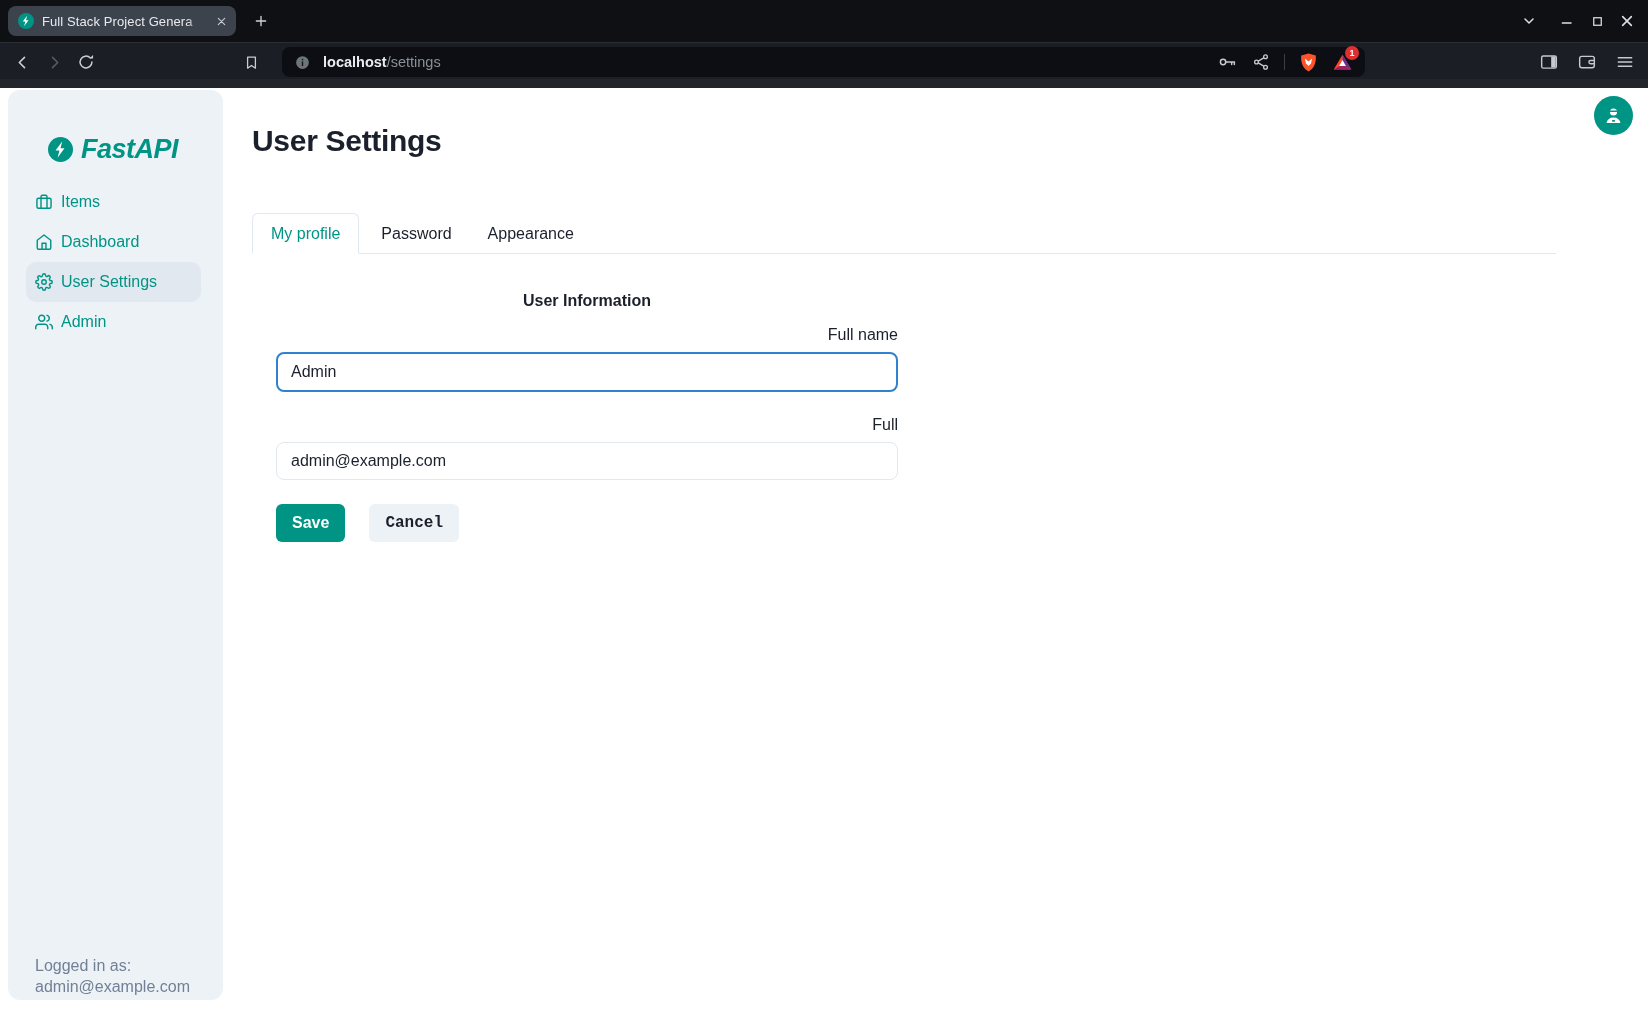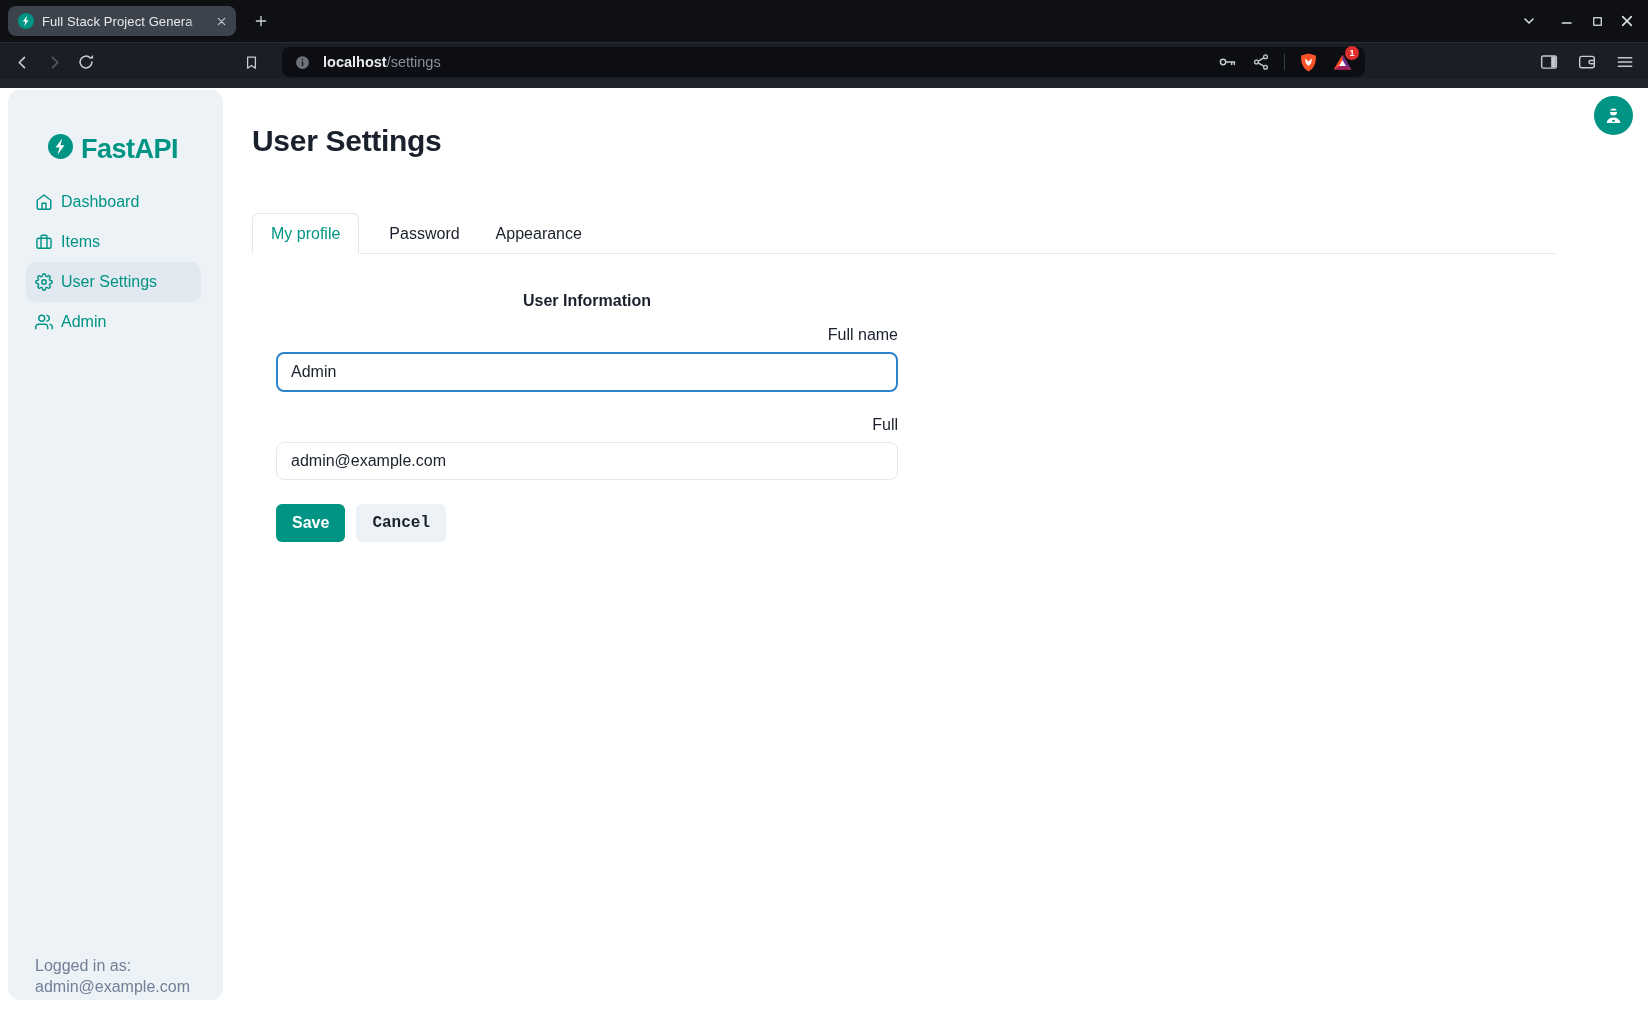--- a/index.html
+++ b/index.html
@@ -51,21 +51,21 @@
     text-align:center; padding:0 3px; }
   .toolbar-right { position:absolute; right:10px; top:6px; display:flex; gap:12px; }
   .toolbar-right .act { width:26px; height:26px; display:flex; align-items:center; justify-content:center;
     color:#c6cacf; }
 
   
   .page { position:absolute; top:88px; left:0; width:1648px; height:937px; background:#fff; }
 
   .sidebar { position:absolute; left:8px; top:2px; width:215px; height:910px;
     background:var(--sidebar-bg,#edf2f7); border-radius:12px; }
-  .logo { position:absolute; left:40px; top:44px; display:flex; gap:8px; }
+  .logo { position:absolute; left:40px; top:44px; display:flex; align-items:center; gap:8px;font-style:italic; }
   .logo-mark { width:25px; height:25px; }
   .logo-text { font-size:27px; font-weight:700; color:var(--brand-teal,#009485); letter-spacing:-.5px; }
   .nav { position:absolute; left:0; top:92px; right:0; }
   .nav-item { height:40px; margin:0 22px 0 18px; padding-left:9px; border-radius:10px;
     display:flex; align-items:center; gap:8px; color:var(--brand-teal,#009485); font-size:16px; cursor:pointer; }
   .nav-item.active { background:var(--active-item-bg,#e2e8f0); }
   .nav-ic { width:18px; height:18px; flex:0 0 18px; }
   .side-footer { position:absolute; left:27px; bottom:3px; font-size:16px; line-height:21px;
     color:var(--muted-text,#718096); }
 
@@ -74,30 +74,30 @@
 
   .heading { position:absolute; left:252px; top:36px; font-size:30px; font-weight:700;
     color:var(--heading,#1a202c); letter-spacing:-.3px; }
 
   .tablist { position:absolute; left:252px; top:125px; width:1304px; height:41px; display:flex; }
   .tablist::after { content:""; position:absolute; left:0; right:0; bottom:0; height:1px;
     background:var(--border-gray,#e2e8f0); }
   .tab-item { height:41px; line-height:41px; padding:0 18px; font-size:16px; color:var(--heading,#1a202c);
     position:relative; z-index:1; cursor:pointer; }
   .tab-item.active { background:#fff; border:1px solid var(--border-gray,#e2e8f0); border-bottom-color:#fff;
-    border-radius:6px 6px 0 0; color:var(--brand-teal,#009485); line-height:39px; margin-right:12px; }
+    border-radius:6px 6px 0 0; color:var(--brand-teal,#009485); line-height:39px; margin-right:4px; }
 
   .panel { position:absolute; left:276px; top:204px; width:622px; }
   .section-title { font-size:16px; font-weight:700; color:var(--heading,#1a202c); margin-bottom:16px;text-align:center; }
   .field-label { display:block; font-size:16px; color:var(--heading,#1a202c); margin-bottom:8px;text-align:right; }
   .input { display:block; width:622px; height:38px; border:1px solid var(--border-gray,#e2e8f0);
     border-radius:8px; font-size:16px; color:var(--heading,#1a202c); padding:0 14px; margin-bottom:24px;
     background:#fff; outline:none; }
   .input.focused { height:40px; border:2px solid var(--focus-blue,#3182ce); padding:0 13px; }
-  .btn-row { display:flex; gap:11px; margin-top:16px; }
+  .btn-row { display:flex; gap:24px; margin-top:16px; }
   .btn { height:38px; border-radius:6px; font-size:16px; font-weight:700; padding:0 16px; }
   .btn-save { background:var(--brand-teal,#009485); color:#fff; }
   .btn-cancel { background:#edf2f7; color:var(--heading,#1a202c);font-family:Liberation Mono, monospace; }
 </style>
 </head>
 <body>
 
 <div class="browser">
   <div class="tabstrip">
     <div class="tab">
@@ -244,34 +244,34 @@
             <circle cx="12" cy="12" r="12" class="teal-fill"></circle>
             <path d="M13.6 4.2 7.2 12.9h3.8l-1.8 6.9 6.6-8.9h-3.8z" fill="#fff"></path>
           </svg>
       </span>
       <span class="logo-text">FastAPI</span>
     </div>
     <nav class="nav">
       <div class="nav-item">
         <span class="nav-ic">
           <svg viewBox="0 0 24 24" width="18" height="18" stroke="currentColor" stroke-width="1.9" stroke-linecap="round" stroke-linejoin="round">
-              <path d="M3 9.6 12 2.6l9 7V20a1.6 1.6 0 0 1-1.6 1.6H4.6A1.6 1.6 0 0 1 3 20z" fill="none"></path>
-              <path d="M9.4 21.6v-8h5.2v8" fill="none"></path>
+              <rect x="2.6" y="7" width="18.8" height="13.4" rx="2" fill="none"></rect>
+              <path d="M16 20.4V5a2 2 0 0 0-2-2h-4a2 2 0 0 0-2 2v15.4" fill="none"></path>
             </svg>
         </span>
-        <span>Dashboard</span>
+        <span>Items</span>
       </div>
       <div class="nav-item">
         <span class="nav-ic">
           <svg viewBox="0 0 24 24" width="18" height="18" stroke="currentColor" stroke-width="1.9" stroke-linecap="round" stroke-linejoin="round">
-              <rect x="2.6" y="7" width="18.8" height="13.4" rx="2" fill="none"></rect>
-              <path d="M16 20.4V5a2 2 0 0 0-2-2h-4a2 2 0 0 0-2 2v15.4" fill="none"></path>
+              <path d="M3 9.6 12 2.6l9 7V20a1.6 1.6 0 0 1-1.6 1.6H4.6A1.6 1.6 0 0 1 3 20z" fill="none"></path>
+              <path d="M9.4 21.6v-8h5.2v8" fill="none"></path>
             </svg>
         </span>
-        <span>Items</span>
+        <span>Dashboard</span>
       </div>
       <div class="nav-item active">
         <span class="nav-ic">
           <svg viewBox="0 0 24 24" width="18" height="18" stroke="currentColor" stroke-width="1.9" stroke-linecap="round" stroke-linejoin="round">
               <circle cx="12" cy="12" r="3" fill="none"></circle>
               <path d="M19.4 15a1.65 1.65 0 0 0 .33 1.82l.06.06a2 2 0 0 1-2.83 2.83l-.06-.06a1.65 1.65 0 0 0-1.82-.33 1.65 1.65 0 0 0-1 1.51V21a2 2 0 0 1-4 0v-.09a1.65 1.65 0 0 0-1-1.51 1.65 1.65 0 0 0-1.82.33l-.06.06a2 2 0 0 1-2.83-2.83l.06-.06a1.65 1.65 0 0 0 .33-1.82 1.65 1.65 0 0 0-1.51-1H3a2 2 0 0 1 0-4h.09a1.65 1.65 0 0 0 1.51-1 1.65 1.65 0 0 0-.33-1.82l-.06-.06a2 2 0 0 1 2.83-2.83l.06.06a1.65 1.65 0 0 0 1.82.33H9a1.65 1.65 0 0 0 1-1.51V3a2 2 0 0 1 4 0v.09a1.65 1.65 0 0 0 1 1.51 1.65 1.65 0 0 0 1.82-.33l.06-.06a2 2 0 0 1 2.83 2.83l-.06.06a1.65 1.65 0 0 0-.33 1.82V9a1.65 1.65 0 0 0 1.51 1H21a2 2 0 0 1 0 4h-.09a1.65 1.65 0 0 0-1.51 1z" fill="none"></path>
             </svg>
         </span>
         <span>User Settings</span>
       </div>

